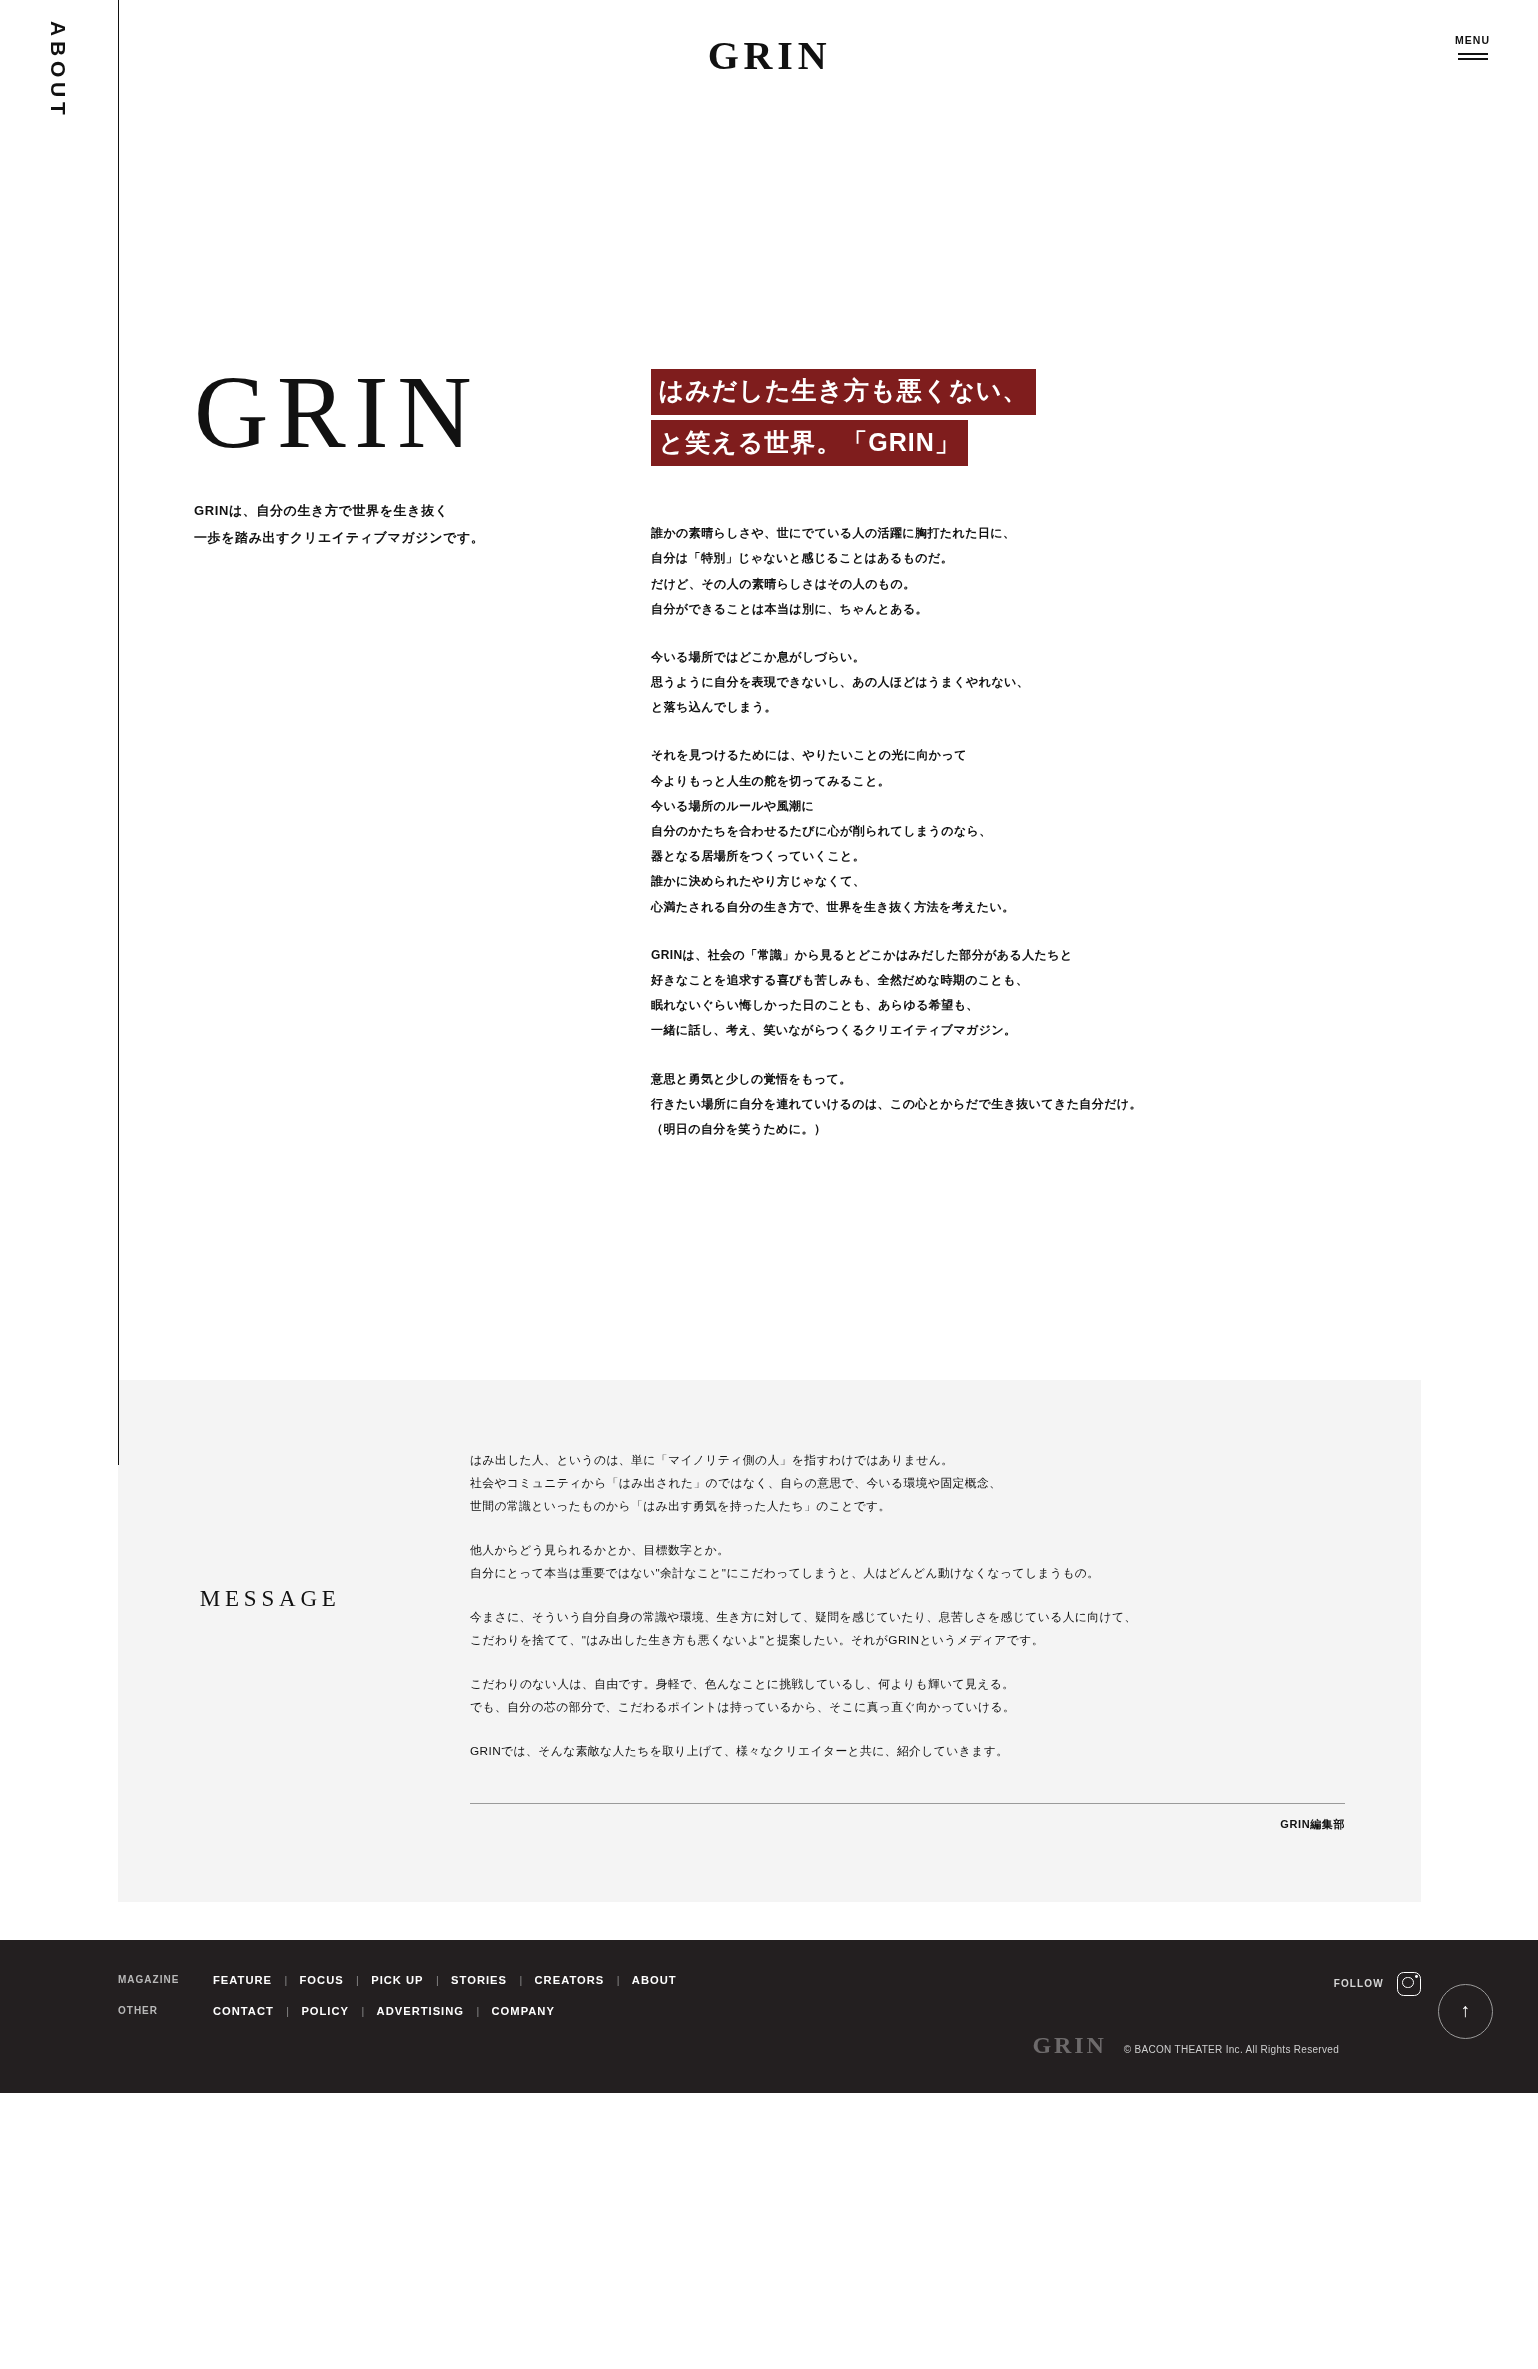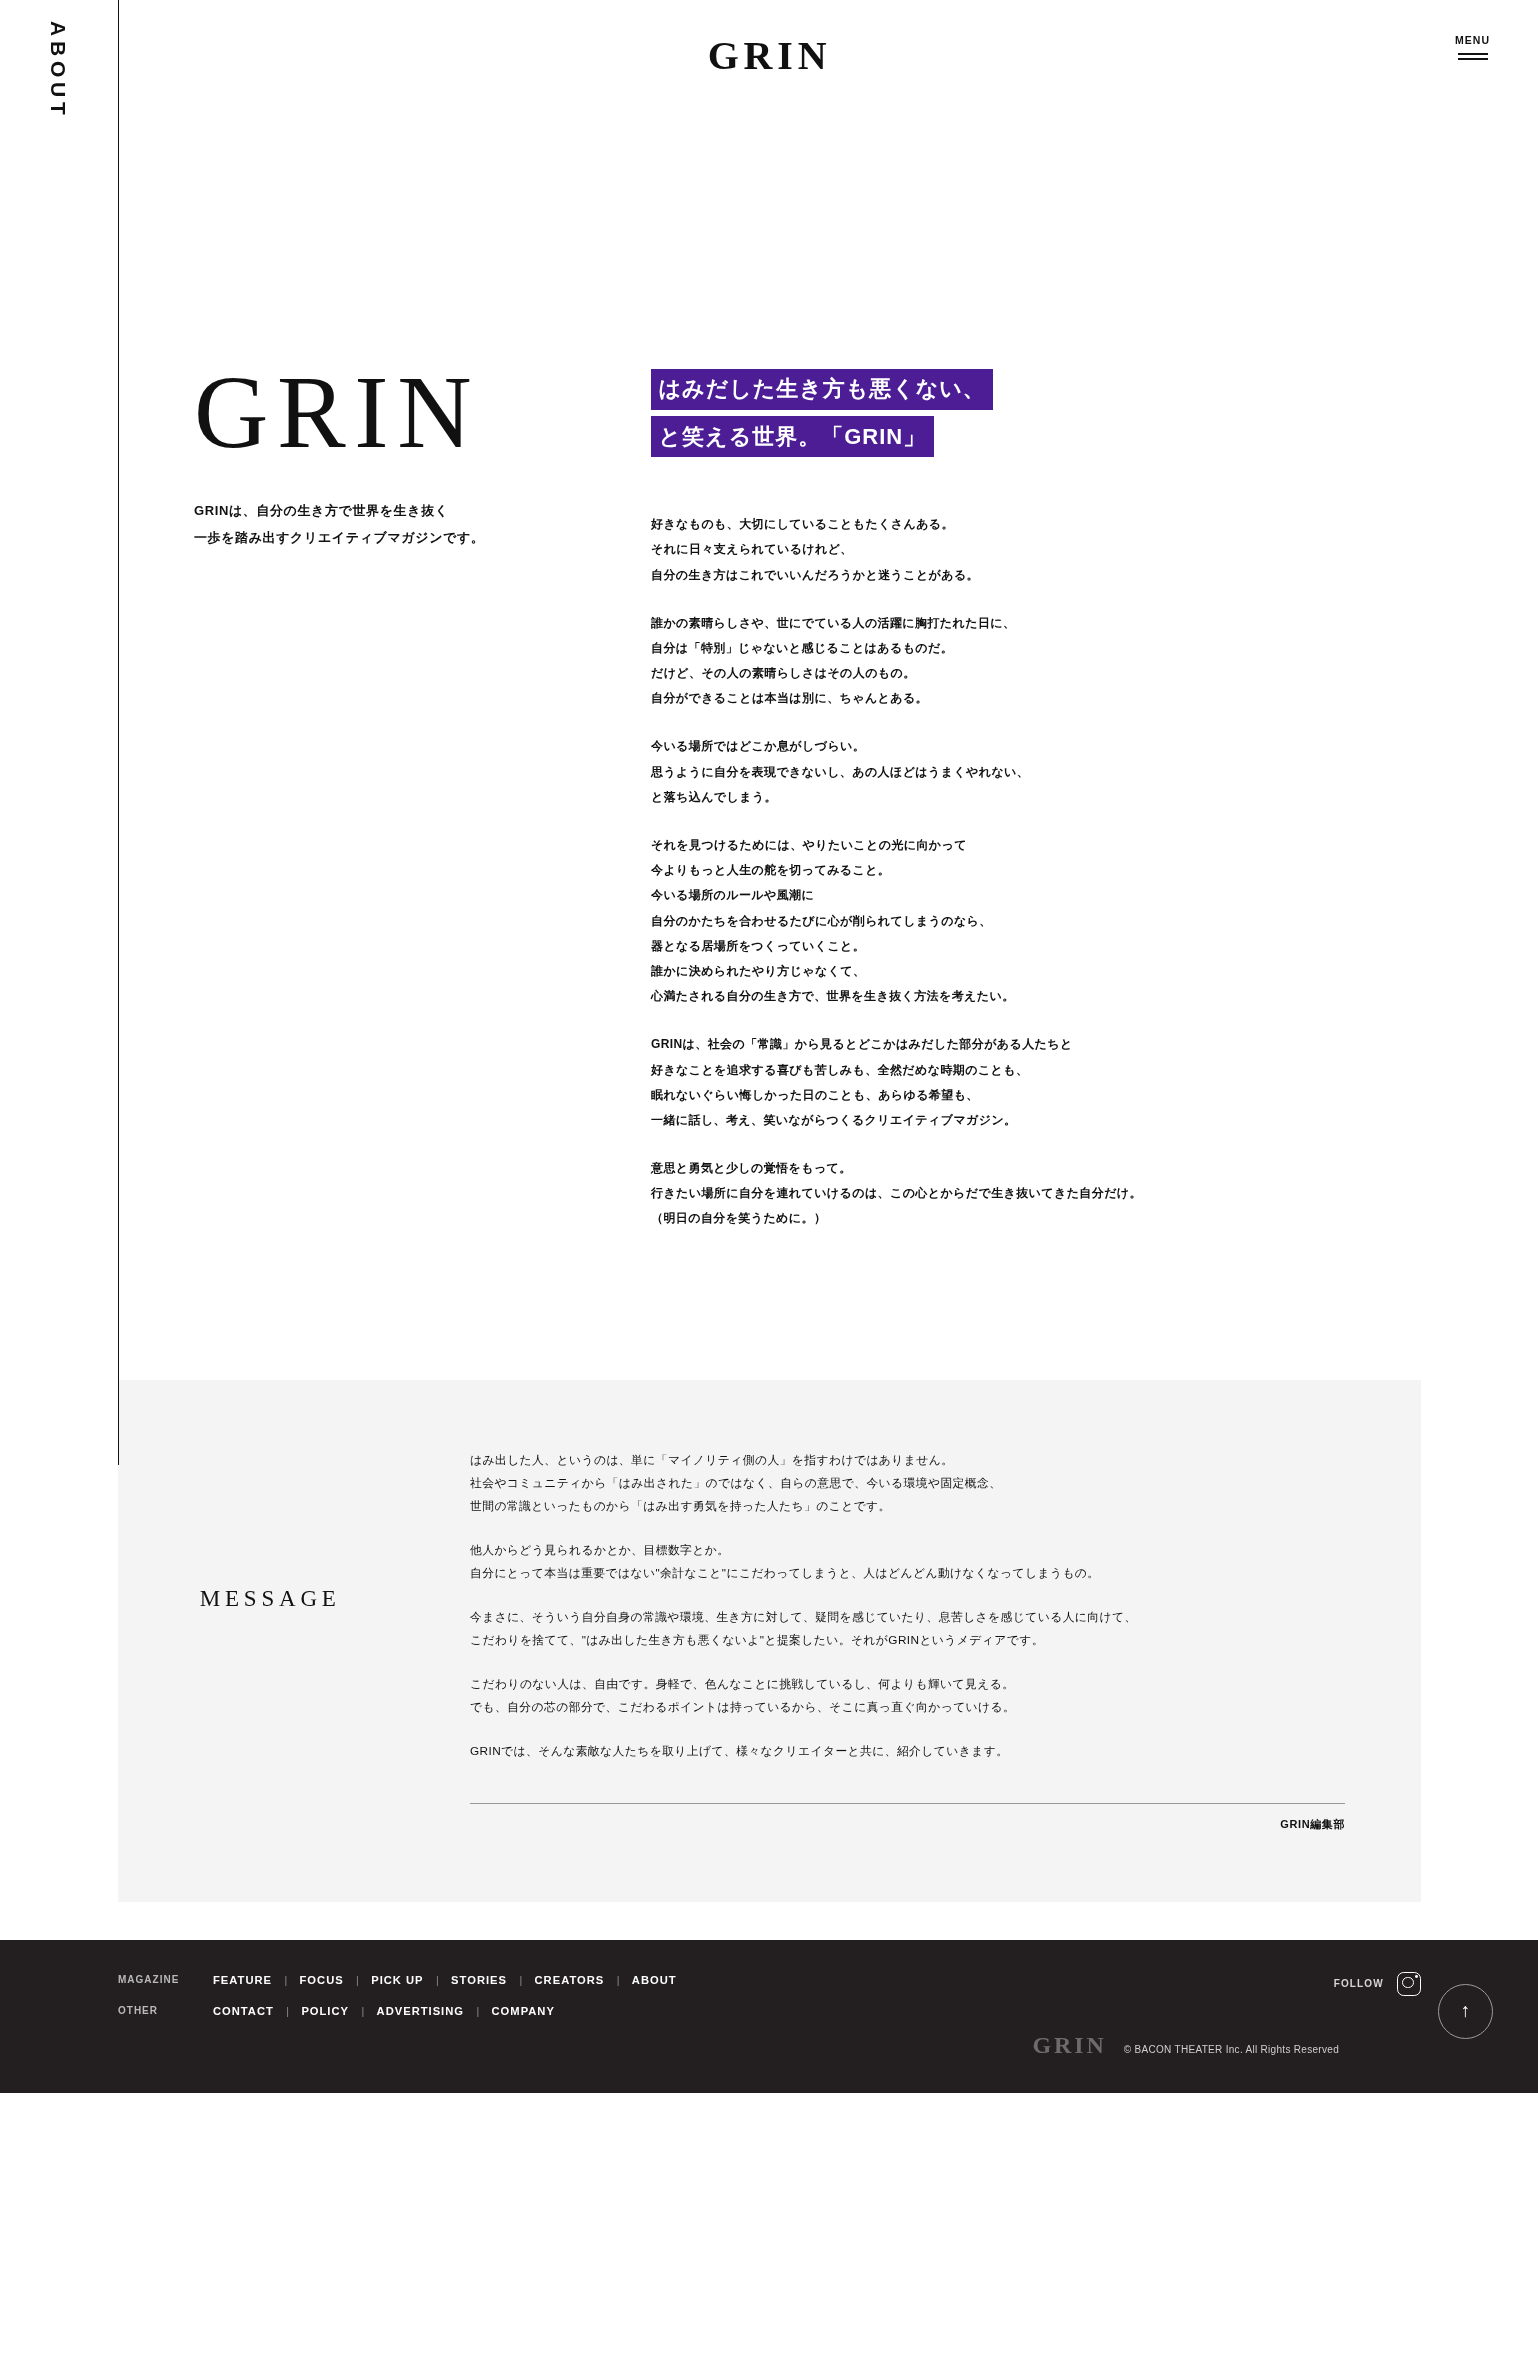--- a/index.html
+++ b/index.html
@@ -98,23 +98,23 @@
     font-size: 13px;
     line-height: 2.05;
     letter-spacing: 0.6px;
     color: #111;
     font-weight: 600;
   }
 
   .about-right { padding-top: 7.6px; }
   .headline-line {
     display: inline-block;
-    background: #4c1d95;
+    background: #7f1d1d;
     color: #fff;
-    font-size: 22px;
+    font-size: 25px;
     font-weight: 700;
     letter-spacing: 1px;
     line-height: 1.5;
     padding: 3.8px 7.6px 4.8px 7.6px;
     margin-bottom: 5.7px;
   }
   .body-copy {
     margin-top: 49px;
     font-size: 12px;
     line-height: 2.1;
@@ -303,21 +303,20 @@
         <div>一歩を踏み出すクリエイティブマガジンです。</div>
       </div>
     </div>
 
     <div class="about-right">
       <div>
         <div><span class="headline-line">はみだした生き方も悪くない、</span></div>
         <div><span class="headline-line">と笑える世界。「GRIN」</span></div>
       </div>
       <div class="body-copy" id="about-body">
-          <p>好きなものも、大切にしていることもたくさんある。<br>それに日々支えられているけれど、<br>自分の生き方はこれでいいんだろうかと迷うことがある。</p>
           <p>誰かの素晴らしさや、世にでている人の活躍に胸打たれた日に、<br>自分は「特別」じゃないと感じることはあるものだ。<br>だけど、その人の素晴らしさはその人のもの。<br>自分ができることは本当は別に、ちゃんとある。</p>
           <p>今いる場所ではどこか息がしづらい。<br>思うように自分を表現できないし、あの人ほどはうまくやれない、<br>と落ち込んでしまう。</p>
           <p>それを見つけるためには、やりたいことの光に向かって<br>今よりもっと人生の舵を切ってみること。<br>今いる場所のルールや風潮に<br>自分のかたちを合わせるたびに心が削られてしまうのなら、<br>器となる居場所をつくっていくこと。<br>誰かに決められたやり方じゃなくて、<br>心満たされる自分の生き方で、世界を生き抜く方法を考えたい。</p>
           <p>GRINは、社会の「常識」から見るとどこかはみだした部分がある人たちと<br>好きなことを追求する喜びも苦しみも、全然だめな時期のことも、<br>眠れないぐらい悔しかった日のことも、あらゆる希望も、<br>一緒に話し、考え、笑いながらつくるクリエイティブマガジン。</p>
           <p>意思と勇気と少しの覚悟をもって。<br>行きたい場所に自分を連れていけるのは、この心とからだで生き抜いてきた自分だけ。<br>（明日の自分を笑うために。）</p>
         </div>
     </div>
   </div>
 </div>
 

